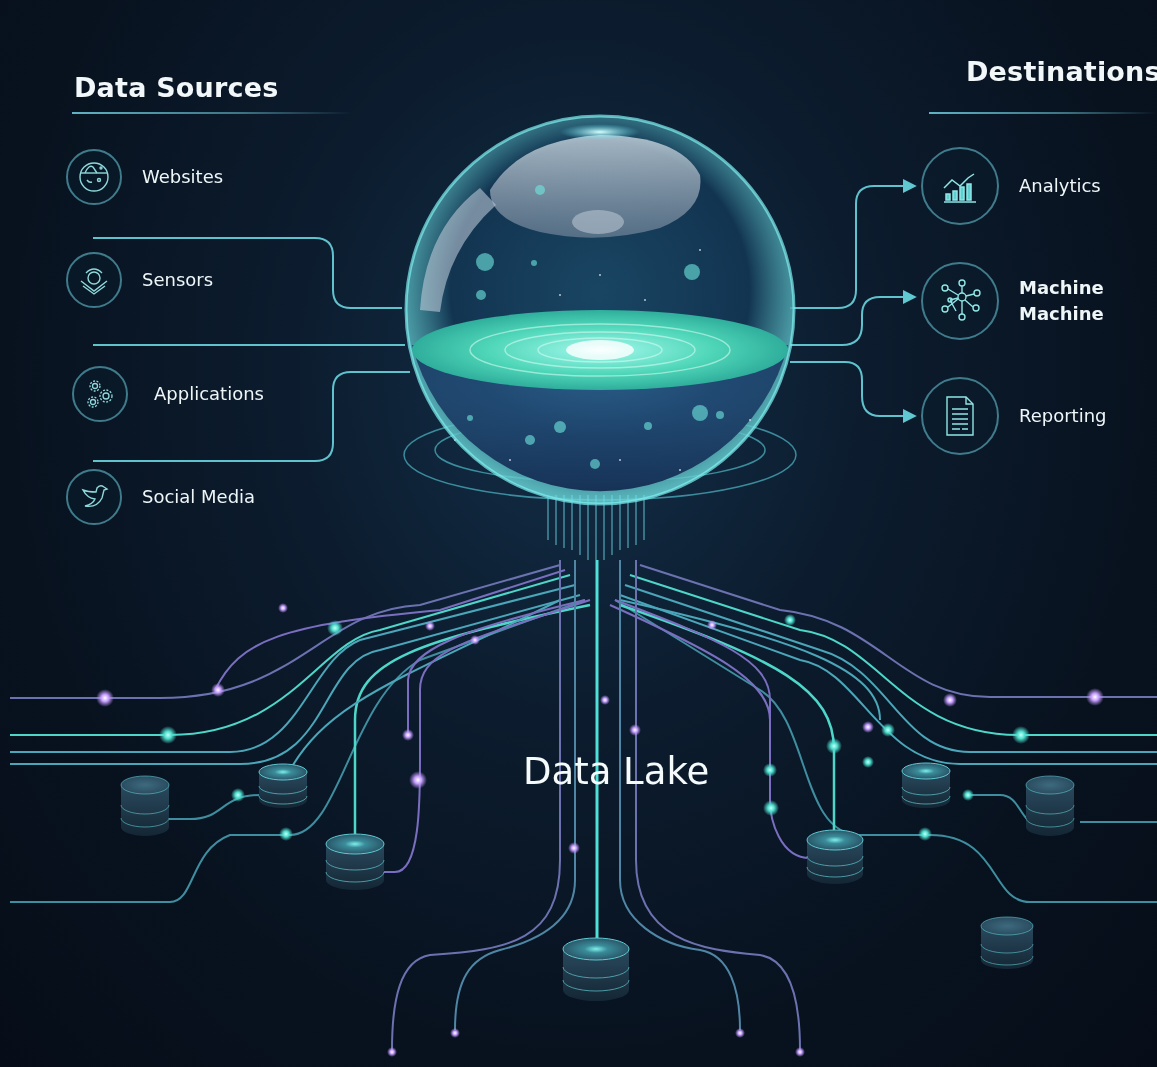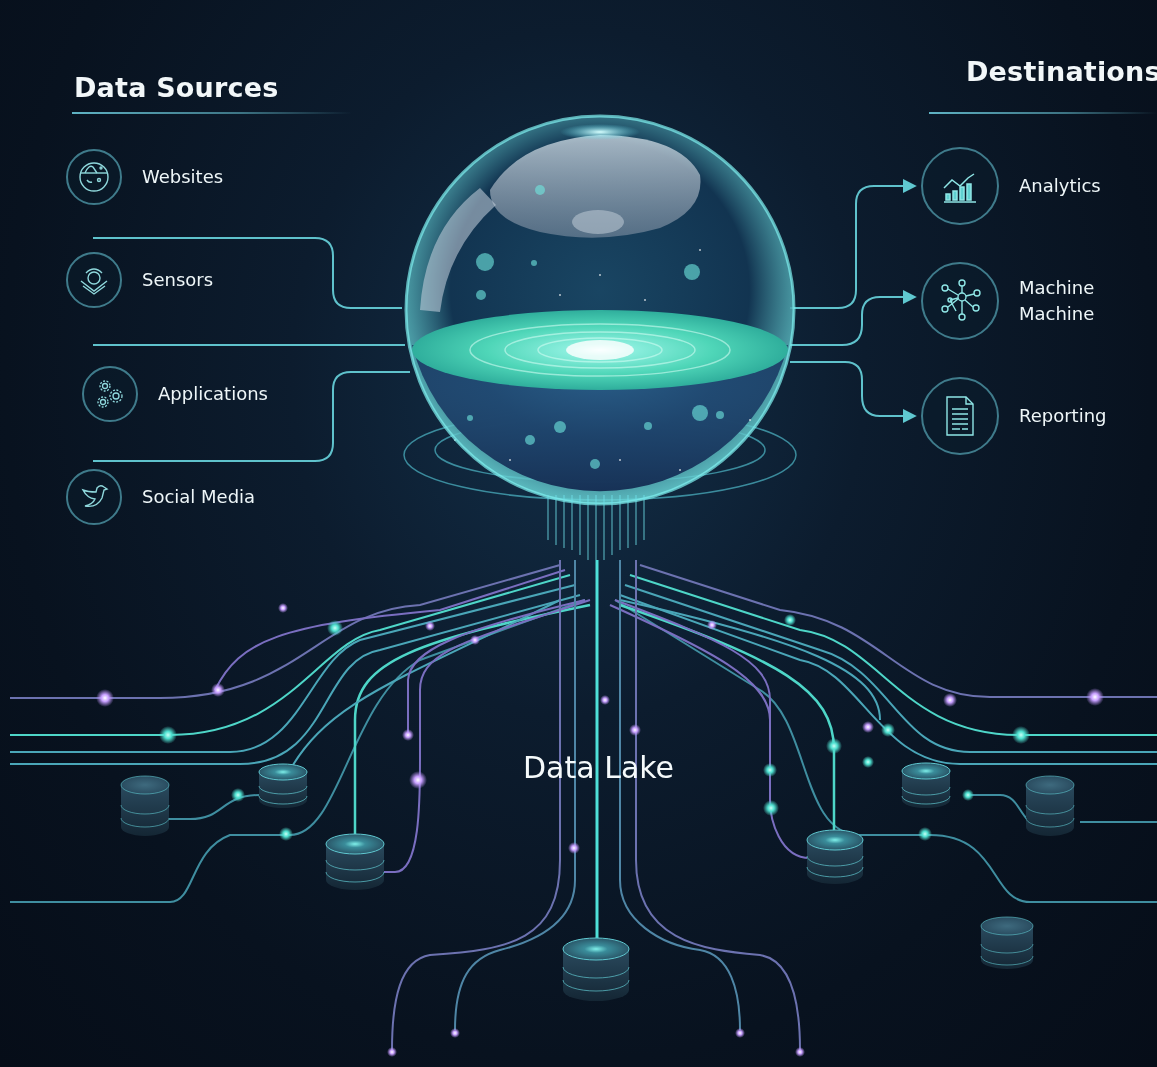--- a/index.html
+++ b/index.html
@@ -14,21 +14,21 @@
   .heading-rule { position:absolute; height:2px; background: linear-gradient(90deg, #5fb3c4 0%, rgba(95,179,196,0.6) 60%, rgba(95,179,196,0) 100%); }
   .item { position:absolute; display:flex; align-items:center; }
   .icon-circle {
     width:56px; height:56px; border-radius:50%;
     border:2px solid #3f7b8b; box-sizing:border-box;
     display:flex; align-items:center; justify-content:center;
     background: rgba(10,30,45,0.4);
   }
   .icon-circle.lg { width:78px; height:78px; }
   .item-label { font-size:18px; color:#eef6f8; margin-left:20px; line-height:26px; }
-  .lake-label { position:absolute; left:523px; top:750px; font-size:30px; color:#f5fafb; }
+  .lake-label { position:absolute; left:523px; top:750px; font-size:37px; color:#f5fafb; }
 </style>
 </head>
 <body>
 
 <svg class="layer" viewBox="0 0 1157 1067" xmlns="http://www.w3.org/2000/svg">
   <defs>
     <radialGradient id="sphereGrad" cx="50%" cy="45%" r="55%">
       <stop offset="0%" stop-color="#1a4866" stop-opacity="0.9"></stop>
       <stop offset="70%" stop-color="#123552" stop-opacity="0.95"></stop>
       <stop offset="100%" stop-color="#6fe0e0" stop-opacity="0.8"></stop>
@@ -292,21 +292,21 @@
       <svg width="38" height="38" viewBox="0 0 38 38" fill="none" stroke="#8fd8dc" stroke-width="1.4">
         <path d="M11,12 Q19,4 27,12"></path>
         <circle cx="19" cy="17" r="6"></circle>
         <path d="M6,20 L19,30 L32,20"></path>
         <path d="M8,25 L19,33 L30,25"></path>
       </svg>
     </div>
     <span class="item-label">Sensors</span>
   </div>
 
-  <div class="item" style="left:82px; top:366px;">
+  <div class="item" style="left:72px; top:366px;gap:6px;">
     <div class="icon-circle">
       <svg width="40" height="40" viewBox="0 0 40 40" fill="none" stroke="#8fd8dc" stroke-width="1.3">
         <circle cx="15" cy="12" r="5" stroke-dasharray="2 1.5"></circle>
           <circle cx="15" cy="12" r="2.5"></circle>
         <circle cx="26" cy="22" r="6" stroke-dasharray="2 1.5"></circle>
           <circle cx="26" cy="22" r="3"></circle>
         <circle cx="13" cy="28" r="5" stroke-dasharray="2 1.5"></circle>
           <circle cx="13" cy="28" r="2.5"></circle>
       </svg>
     </div>
@@ -348,21 +348,21 @@
         <circle cx="26" cy="6" r="3"></circle>
           <circle cx="41" cy="16" r="3"></circle>
           <circle cx="40" cy="31" r="3"></circle>
         <circle cx="26" cy="40" r="3"></circle>
           <circle cx="9" cy="32" r="3"></circle>
           <circle cx="9" cy="11" r="3"></circle>
         <circle cx="14" cy="23" r="2"></circle>
         <path d="M26,16 L26,9 M30,19 L38,17 M29,23 L37,30 M26,24 L26,37 M22,22 L12,30 M22,18 L12,12 M14,23 L22,21 M14,23 L20,34"></path>
       </svg>
     </div>
-    <span class="item-label" style="line-height:26px;">
+    <span class="item-label" style="line-height:26px;font-weight:bold;">
       <span style="display:block;">Machine</span>
       <span style="display:block;">Machine</span>
     </span>
   </div>
 
   <div class="item" style="left:921px; top:377px;">
     <div class="icon-circle lg">
       <svg width="36" height="44" viewBox="0 0 36 44" fill="none" stroke="#8fe6e6" stroke-width="1.4">
         <path d="M5,3 L24,3 L31,10 L31,41 L5,41 Z"></path>
         <path d="M24,3 L24,10 L31,10"></path>

